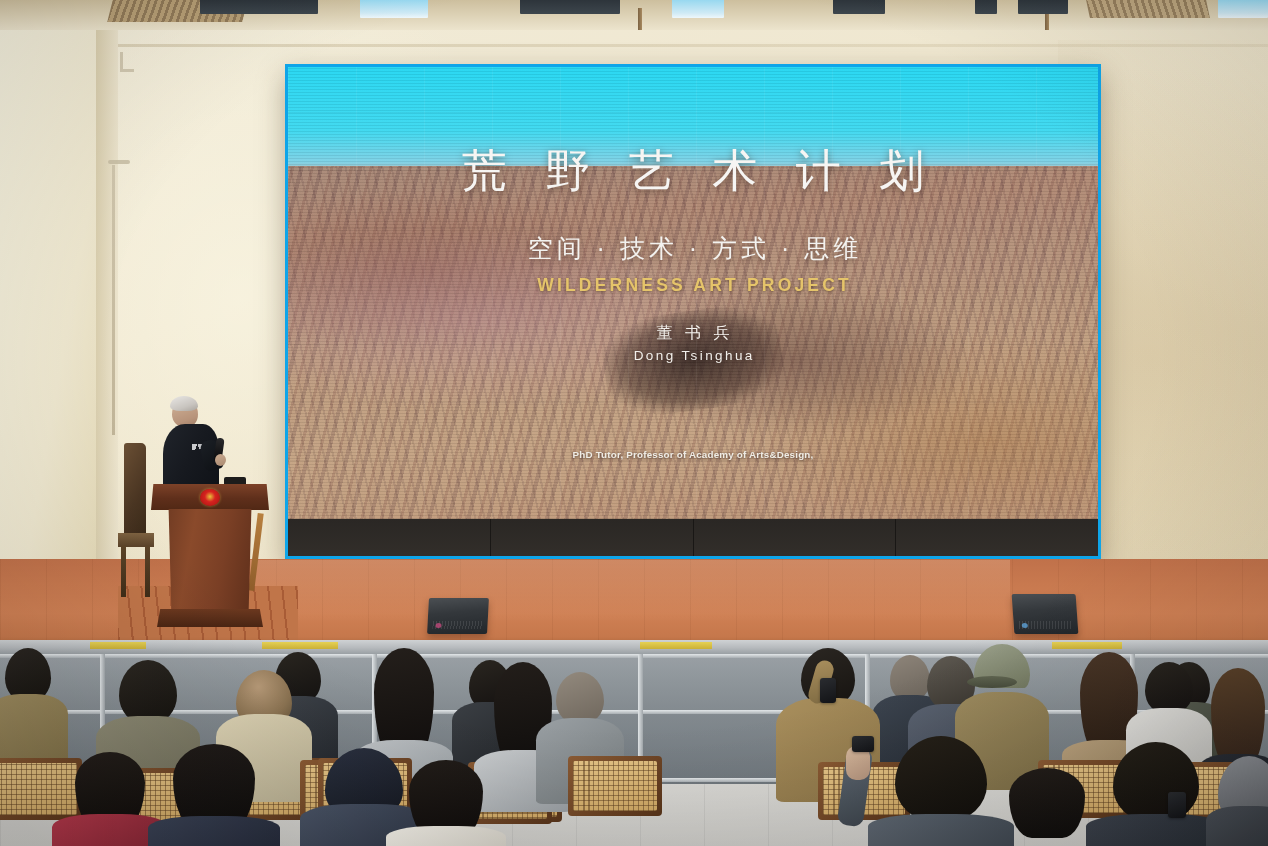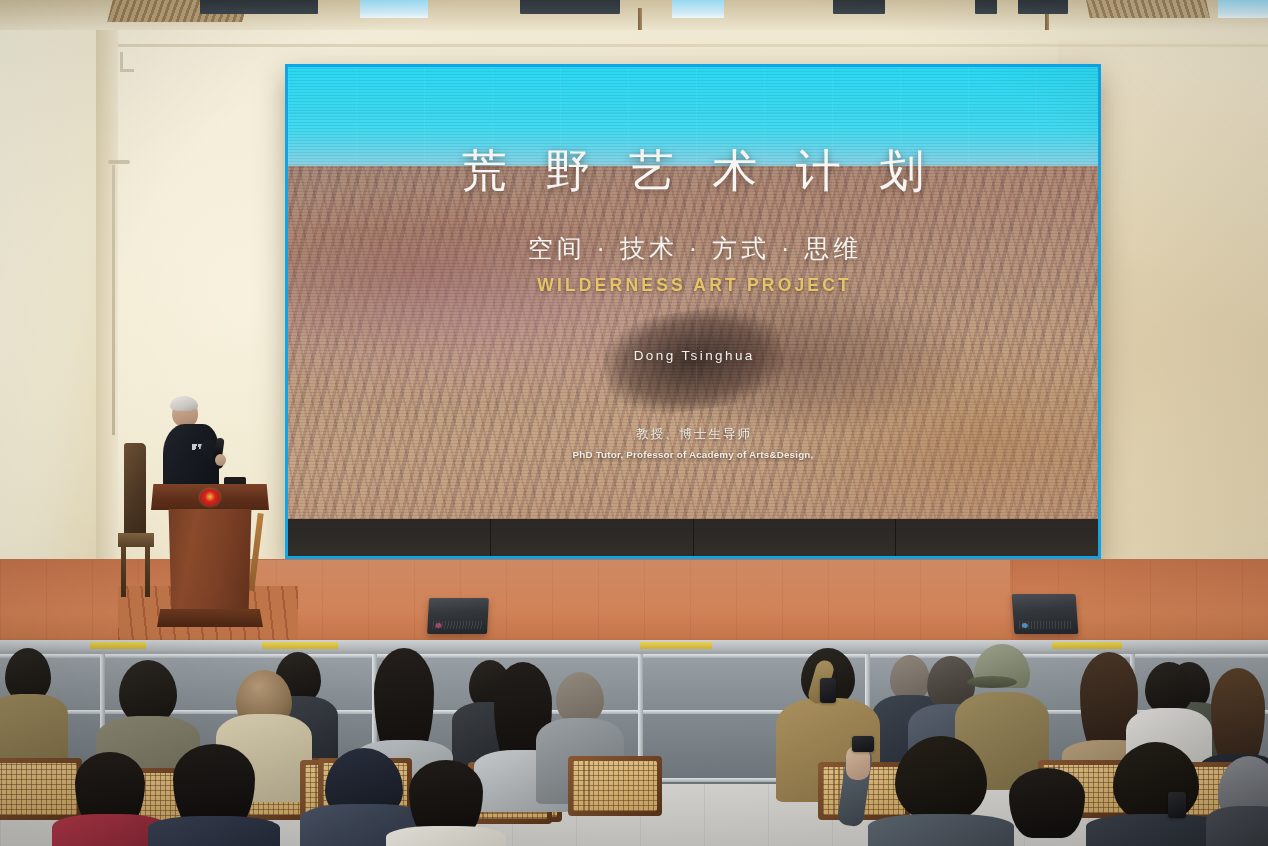--- a/index.html
+++ b/index.html
@@ -463,22 +463,22 @@
 
   <div id="led-screen">
     <div class="led-img">
       <div class="terrain"></div>
       <div class="terrain-pink"></div>
       <div class="terrain-dark-blob"></div>
 
       <div class="slide-text" id="slide-title">荒 野 艺 术 计 划</div>
       <div class="slide-text" id="slide-subtitle-cn">空间 · 技术 · 方式 · 思维</div>
       <div class="slide-text" id="slide-subtitle-en1">WILDERNESS ART PROJECT</div>
+      <div class="slide-text" id="slide-speaker-cn">董 书 兵</div>
       <div class="slide-text" id="slide-speaker-en">Dong  Tsinghua</div>
-      <div class="slide-text" id="slide-affil-cn2">教授、博士生导师</div>
       <div class="slide-text" id="slide-affil-en1">PhD Tutor, Professor of Academy of Arts&amp;Design,</div>
 
       <div class="led-grid"></div>
       <div class="led-scan"></div>
     </div>
     <div class="led-lower">
       <div class="led-lower-seg"></div>
       <div class="led-lower-seg"></div>
       <div class="led-lower-seg"></div>
       <div class="led-lower-seg"></div>

